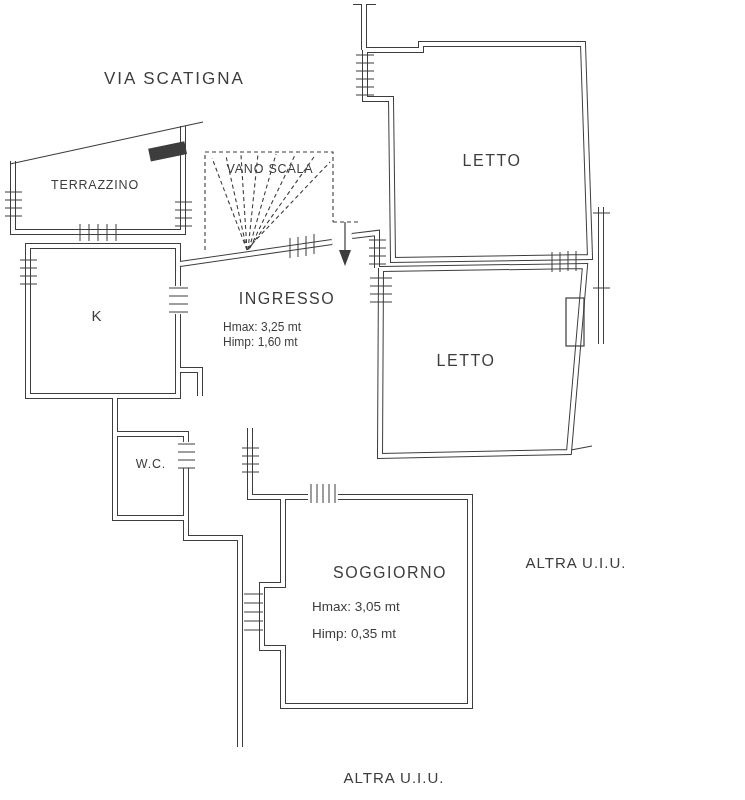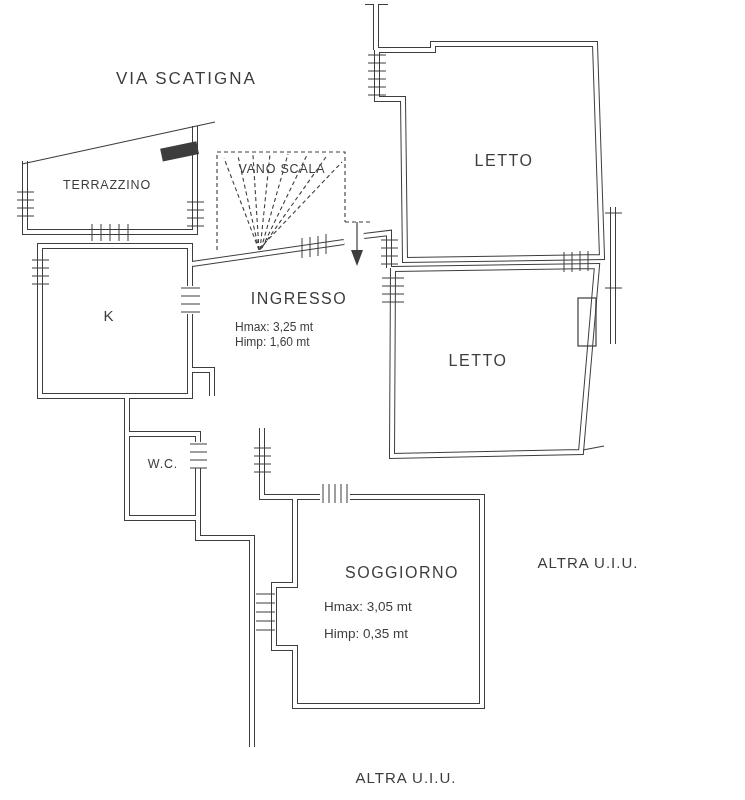--- a/index.html
+++ b/index.html
@@ -1,17 +1,17 @@
 <!DOCTYPE html>
 <html style="--line: #3d3d3d; --text: #3d3d3d;"><head>
 <meta charset="utf-8">
 <style>
   :root { --line:#3d3d3d; --text:#3d3d3d; }
   html,body { margin:0; padding:0; background:#ffffff; }
-  .page { position:relative; width:656px; height:800px; background:#ffffff; overflow:hidden;margin-left:12px; }
+  .page { position:relative; width:656px; height:800px; background:#ffffff; overflow:hidden; }
   svg { display:block; }
 
   .dwall      { fill:none; stroke:var(--line); stroke-width:6;   stroke-linejoin:miter; stroke-linecap:butt; }
   .dwall-core { fill:none; stroke:#ffffff;     stroke-width:4;   stroke-linejoin:miter; stroke-linecap:butt; }
   .thin       { fill:none; stroke:var(--line); stroke-width:1.2; }
   .tick       { fill:none; stroke:var(--line); stroke-width:1;   }
   .dash       { fill:none; stroke:var(--line); stroke-width:1.1; stroke-dasharray:4 3; }
   .rect-thin  { fill:none; stroke:var(--line); stroke-width:1.2; }
   .solid-fill { fill:var(--line); stroke:none; }
 

